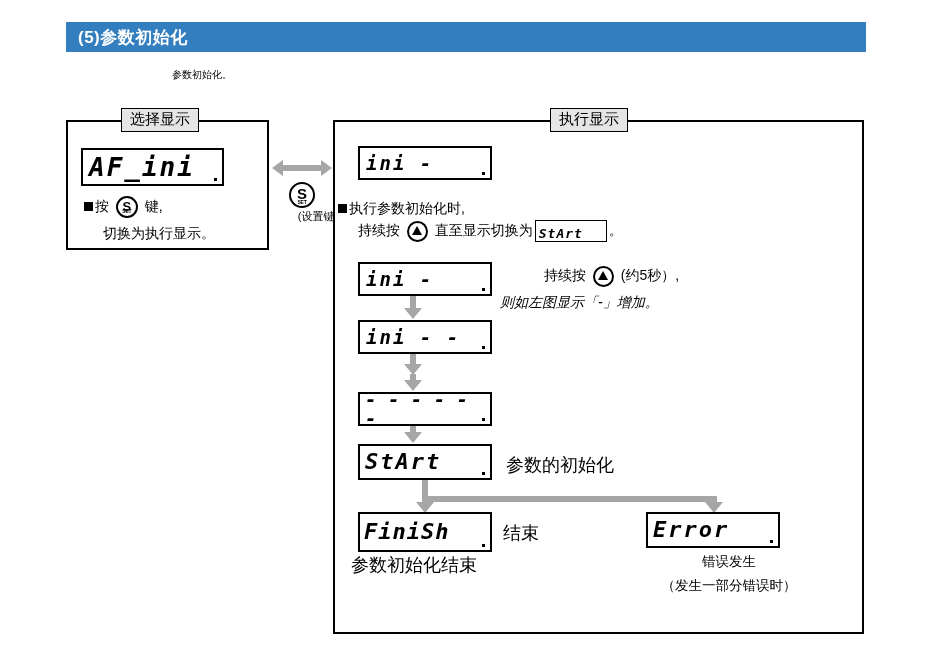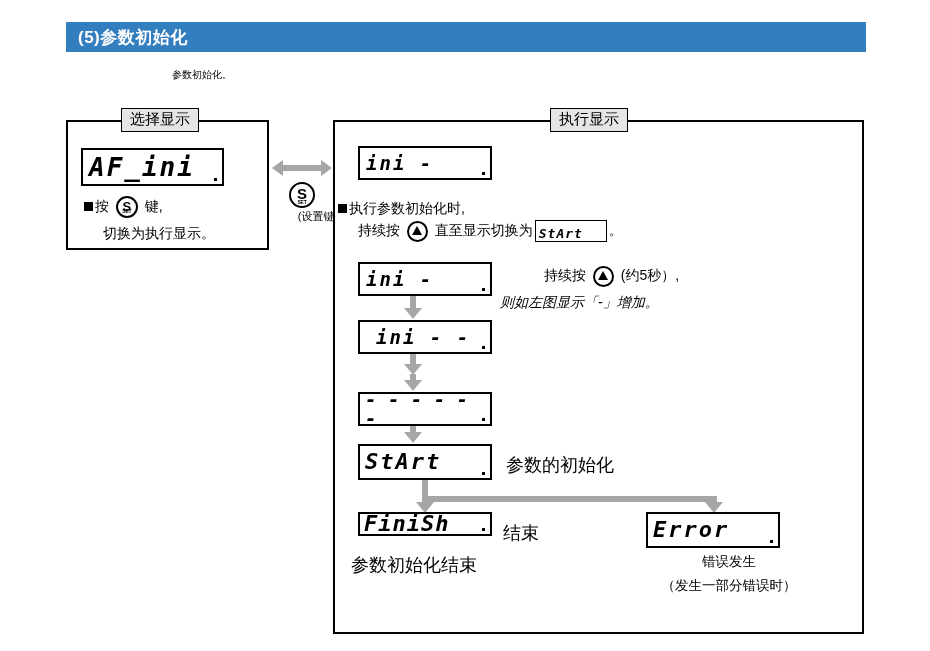--- a/index.html
+++ b/index.html
@@ -211,21 +211,21 @@
     <span class="key-circle" style="width:21px;height:21px;margin:0 3px;">
       <span class="key-tri"></span>
     </span>
     <span>(约5秒）,</span>
   </div>
   <div class="txt" style="left:500px;top:292px;font-style:italic;">则如左图显示「-」增加。</div>
 
   <div class="arrow-v" style="left:410px;top:296px;height:14px;"></div>
   <div class="arrow-head-down" style="left:404px;top:308px;"></div>
 
-  <div class="lcd" style="left:358px;top:320px;width:134px;height:34px;padding-left:10px;">
+  <div class="lcd" style="left:358px;top:320px;width:134px;height:34px;">
     <div class="segs" style="font-family:'DejaVu Sans Mono',monospace;font-size:19px;font-weight:bold;font-style:italic;letter-spacing:2px;line-height:1;padding-left:6px;">
       <span>ini  - -</span>
     </div>
     <div class="lcd-dot"></div>
   </div>
 
   <div class="arrow-v" style="left:410px;top:354px;height:12px;"></div>
   <div class="arrow-head-down" style="left:404px;top:364px;"></div>
   <div class="arrow-v" style="left:410px;top:374px;height:8px;"></div>
   <div class="arrow-head-down" style="left:404px;top:380px;"></div>
@@ -248,21 +248,21 @@
   </div>
   <div class="caption" style="left:506px;top:453px;">参数的初始化</div>
 
   <div class="arrow-v" style="left:422px;top:480px;height:22px;"></div>
   <div class="arrow-h" style="left:422px;top:496px;width:295px;"></div>
   <div class="arrow-v" style="left:422px;top:496px;height:8px;"></div>
   <div class="arrow-head-down" style="left:416px;top:502px;"></div>
   <div class="arrow-v" style="left:711px;top:496px;height:8px;"></div>
   <div class="arrow-head-down" style="left:705px;top:502px;"></div>
 
-  <div class="lcd" style="left:358px;top:512px;width:134px;height:24px;">
+  <div class="lcd" style="left:358px;top:512px;width:134px;height:40px;">
     <div class="segs" style="font-family:'DejaVu Sans Mono',monospace;font-size:22px;font-weight:bold;font-style:italic;letter-spacing:1px;line-height:1;padding-left:4px;">
       <span>FiniSh</span>
     </div>
     <div class="lcd-dot"></div>
   </div>
   <div class="caption" style="left:503px;top:521px;">结束</div>
   <div class="caption" style="left:351px;top:553px;">参数初始化结束</div>
 
   <div class="lcd" style="left:646px;top:512px;width:134px;height:36px;">
     <div class="segs" style="font-family:'DejaVu Sans Mono',monospace;font-size:22px;font-weight:bold;font-style:italic;letter-spacing:2px;line-height:1;padding-left:5px;">

